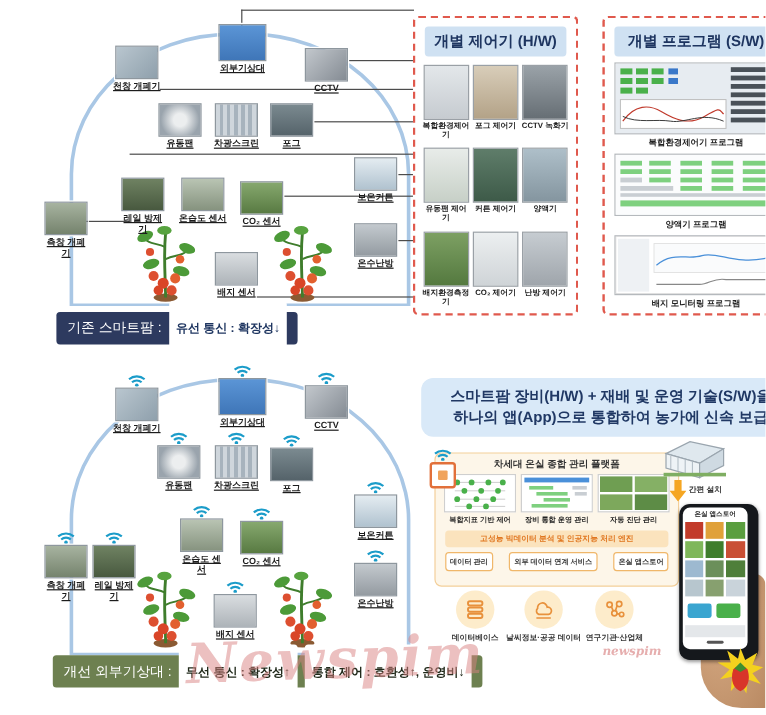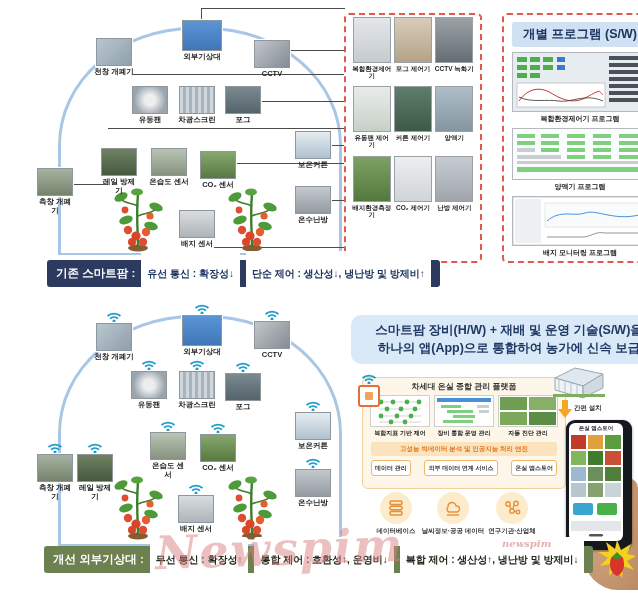--- a/index.html
+++ b/index.html
@@ -6,21 +6,21 @@
   .canvas{position:relative;width:638px;height:596px;background:#fff;overflow:hidden;
           font-family:"Liberation Sans",sans-serif;color:#222;}
   
   .arch{position:absolute;border:3px solid #a9c7e5;border-bottom:2px solid #a9c7e5;
         border-radius:135px 135px 0 0 / 118px 118px 0 0;background:transparent;}
   
   .ln{position:absolute;background:#4c4c4c;}
   
   .device{position:absolute;width:52px;text-align:center;z-index:3;}
   .photo{width:34px;height:26px;margin:0 auto;border:1px solid #8e979e;box-shadow:0 0 0 1px #fff;}
-  .dlabel{font-size:7.5px;font-weight:bold;color:#1c1c1c;margin-top:2px;line-height:1.18;}
+  .dlabel{font-size:7.5px;font-weight:bold;color:#1c1c1c;margin-top:2px;line-height:1.18;text-decoration:underline;}
   .wifi{display:block;margin:0 auto 1px;width:16px;height:12px;}
   
   .p1{background:linear-gradient(135deg,#b9c6cf,#8fa0ac);}
   .p2{background:linear-gradient(#5b95d6,#3f76b8);}
   .p3{background:linear-gradient(135deg,#c2c7cc,#848b93);}
   .p4{background:radial-gradient(circle at 50% 50%,#eceeef 25%,#9aa4ad 75%);}
   .p5{background:repeating-linear-gradient(90deg,#cfd6dc 0 3px,#a7b3bd 3px 6px);}
   .p6{background:linear-gradient(#7b8a90,#55636a);}
   .p7{background:linear-gradient(#e4ecf1,#b0c2cf);}
   .p8{background:linear-gradient(#a7b3a0,#75836d);}
@@ -44,21 +44,21 @@
   .h5{background:linear-gradient(#5f7d6a,#3d5a48);}
   .h6{background:linear-gradient(#aebfc9,#84959f);}
   .h7{background:linear-gradient(#7da063,#54793f);}
   .h8{background:linear-gradient(#eceff0,#cfd4d7);}
   .h9{background:linear-gradient(#c6ccd1,#9fa5ab);}
   .swshot{display:block;width:134px;margin:1px auto 0;border:1px solid #b5b9bd;}
   .swlabel{font-size:7px;font-weight:bold;text-align:center;margin:2px 0 4px;}
   
   .banner{position:absolute;display:flex;align-items:center;gap:6px;height:27px;
           padding:0 9px;border-radius:3px;z-index:5;}
-  .blabel{color:#fff;font-weight:bold;font-size:11.5px;white-space:nowrap;}
+  .blabel{color:#fff;font-weight:normal;font-size:11.5px;white-space:nowrap;}
   .chip{background:#fff;border-radius:3px;padding:16px 6px;font-weight:bold;font-size:10px;
         white-space:nowrap;}
   .banner-top{background:#2d3a5f;}
   .banner-top .chip{color:#1e3560;}
   .banner-bottom{background:#6d8050;}
   .banner-bottom .chip{color:#20291a;text-align:right;}
   
   .headline{position:absolute;left:351px;top:315px;width:284px;background:#d9e9f8;color:#203864;
             font-weight:bold;font-size:12.5px;text-align:center;border-radius:10px;
             padding:7px 16px;white-space:pre-line;line-height:1.4;}
@@ -203,20 +203,21 @@
   </div>
 
   <svg width="52" height="66" viewBox="0 0 52 66" style="position:absolute;left:112px;top:186px;z-index:2">
       <use href="#plantG"></use>
     </svg>
   <svg width="52" height="66" viewBox="0 0 52 66" style="position:absolute;left:226px;top:186px;z-index:2">
       <use href="#plantG"></use>
     </svg>
 
   <div class="dashed" style="left:344px;top:13px;width:134px;height:246px;">
+    <div class="boxtitle">개별 제어기 (H/W)</div>
     <div class="hwgrid">
       <div class="hwcell">
           <div class="hwphoto h1"></div>
           <div class="hwlabel">복합환경제어기</div>
         </div>
       <div class="hwcell">
           <div class="hwphoto h2"></div>
           <div class="hwlabel">포그 제어기</div>
         </div>
       <div class="hwcell">
@@ -317,21 +318,20 @@
       <rect x="32" y="6" width="96" height="24" fill="#fafbfc" stroke="#ddd" stroke-width="0.7"></rect>
       <path d="M34 24 C48 12 60 20 72 16 S100 24 126 18" stroke="#4a90d9" fill="none" stroke-width="1"></path>
       <path d="M34 40 L70 40 C78 40 82 34 92 36 L126 36" stroke="#888" fill="none" stroke-width="0.9"></path>
     </svg>
     <div class="swlabel">배지 모니터링 프로그램</div>
   </div>
 
   <div class="banner banner-top" style="left:47px;top:260px;">
     <span class="blabel">기존 스마트팜 :</span>
     <span class="chip">유선 통신 : 확장성↓</span>
-    <span class="chip">단순 제어 : 생산성↓, 냉난방 및 방제비↑</span>
   </div>
 
   <div class="arch" style="left:58px;top:315px;width:278px;height:226px;"></div>
 
   <div class="device" style="left:88px;top:310px">
     <svg class="wifi" viewBox="0 0 16 12">
         <use href="#wifiIcon"></use>
       </svg>
     <div class="photo p1"></div>
     <div class="dlabel">천창 개폐기</div>
@@ -580,21 +580,20 @@
           </g>
         </svg>
     </div>
     <div class="srclabel">연구기관·산업체</div>
   </div>
 
   <div class="banner banner-bottom" style="left:44px;top:546px;">
     <span class="blabel">개선 외부기상대 :</span>
     <span class="chip">무선 통신 : 확장성↑</span>
     <span class="chip">통합 제어 : 호환성↑, 운영비↓</span>
-    <span class="chip">복합 제어 : 생산성↑, 냉난방 및 방제비↓</span>
   </div>
 
   <div class="wm">Newspim</div>
   <div class="wm-small">newspim</div>
   <svg class="berry" width="38" height="42" viewBox="0 0 38 42">
     <polygon points="19,0 23,10 33,4 29,14 38,16 29,21 36,30 25,26 24,38 18,28 11,36 12,24 2,26 10,18 0,12 11,12 8,2 17,9" fill="#f4d11e"></polygon>
     <path d="M13 18 C10 28 14 34 19 36 C24 34 28 28 25 18 C22 14 16 14 13 18z" fill="#d8352a"></path>
     <path d="M14 17 L19 12 L24 17 L19 20z" fill="#3f8f2f"></path>
   </svg>
 

